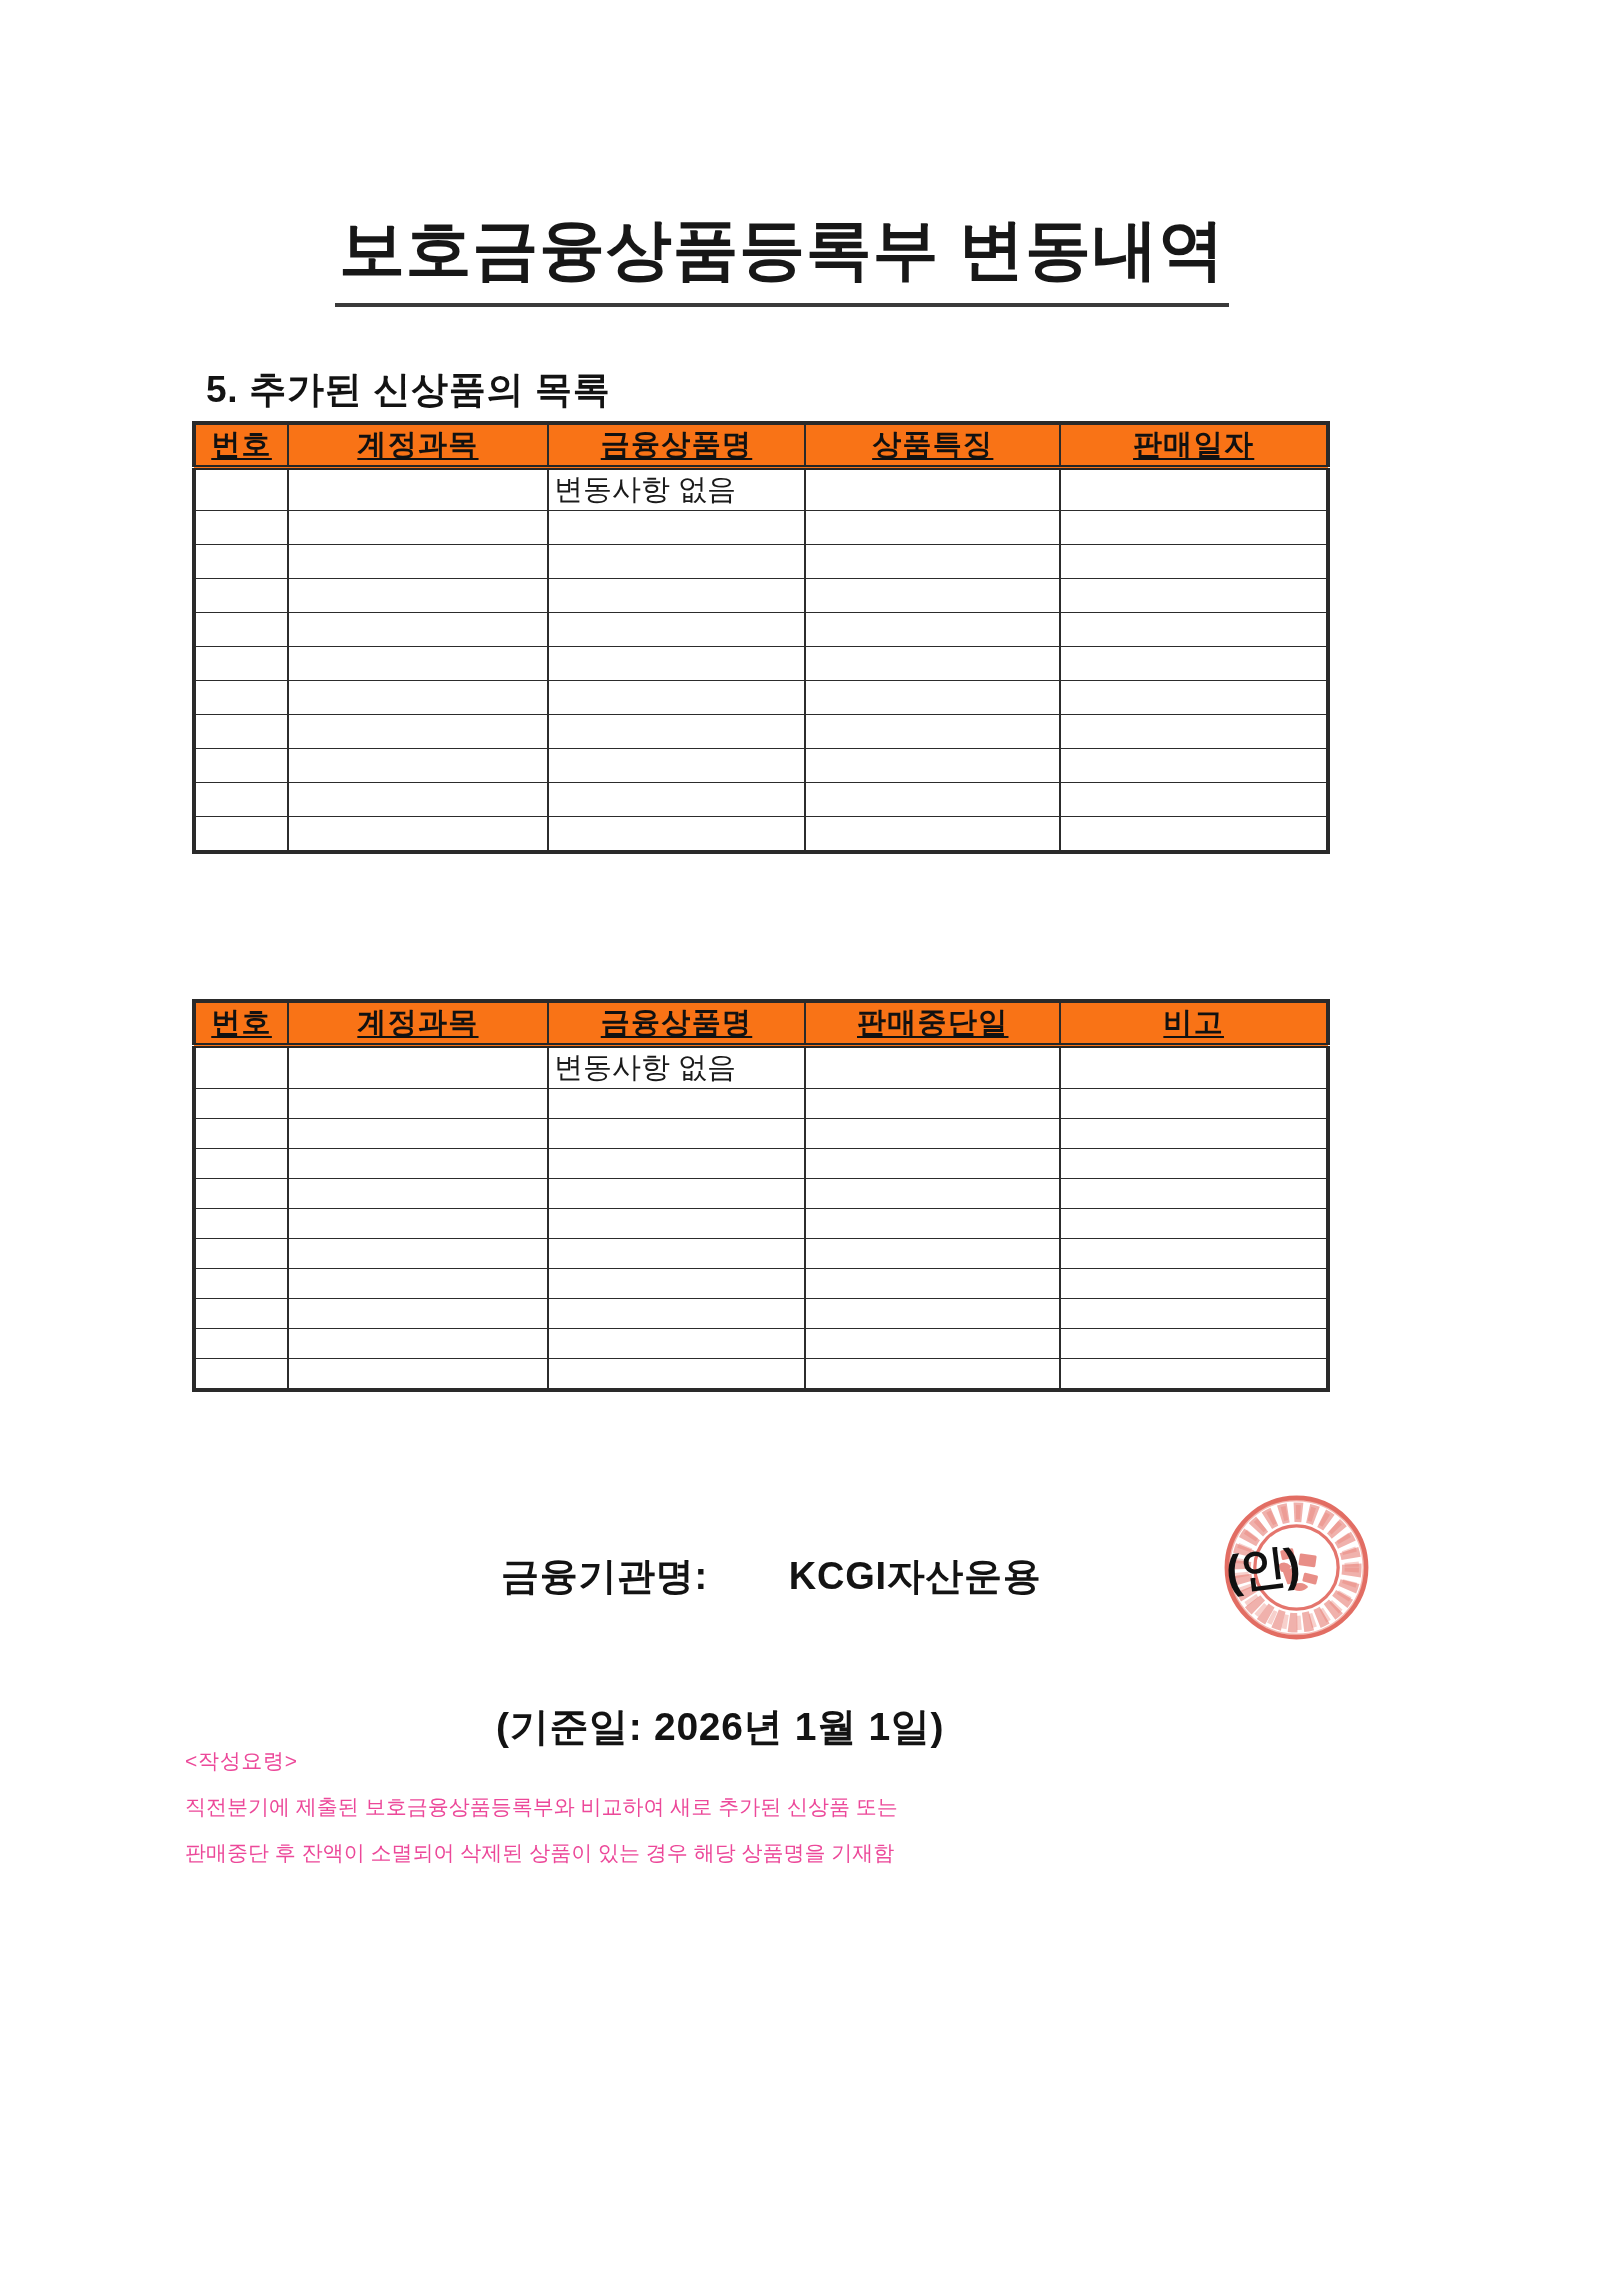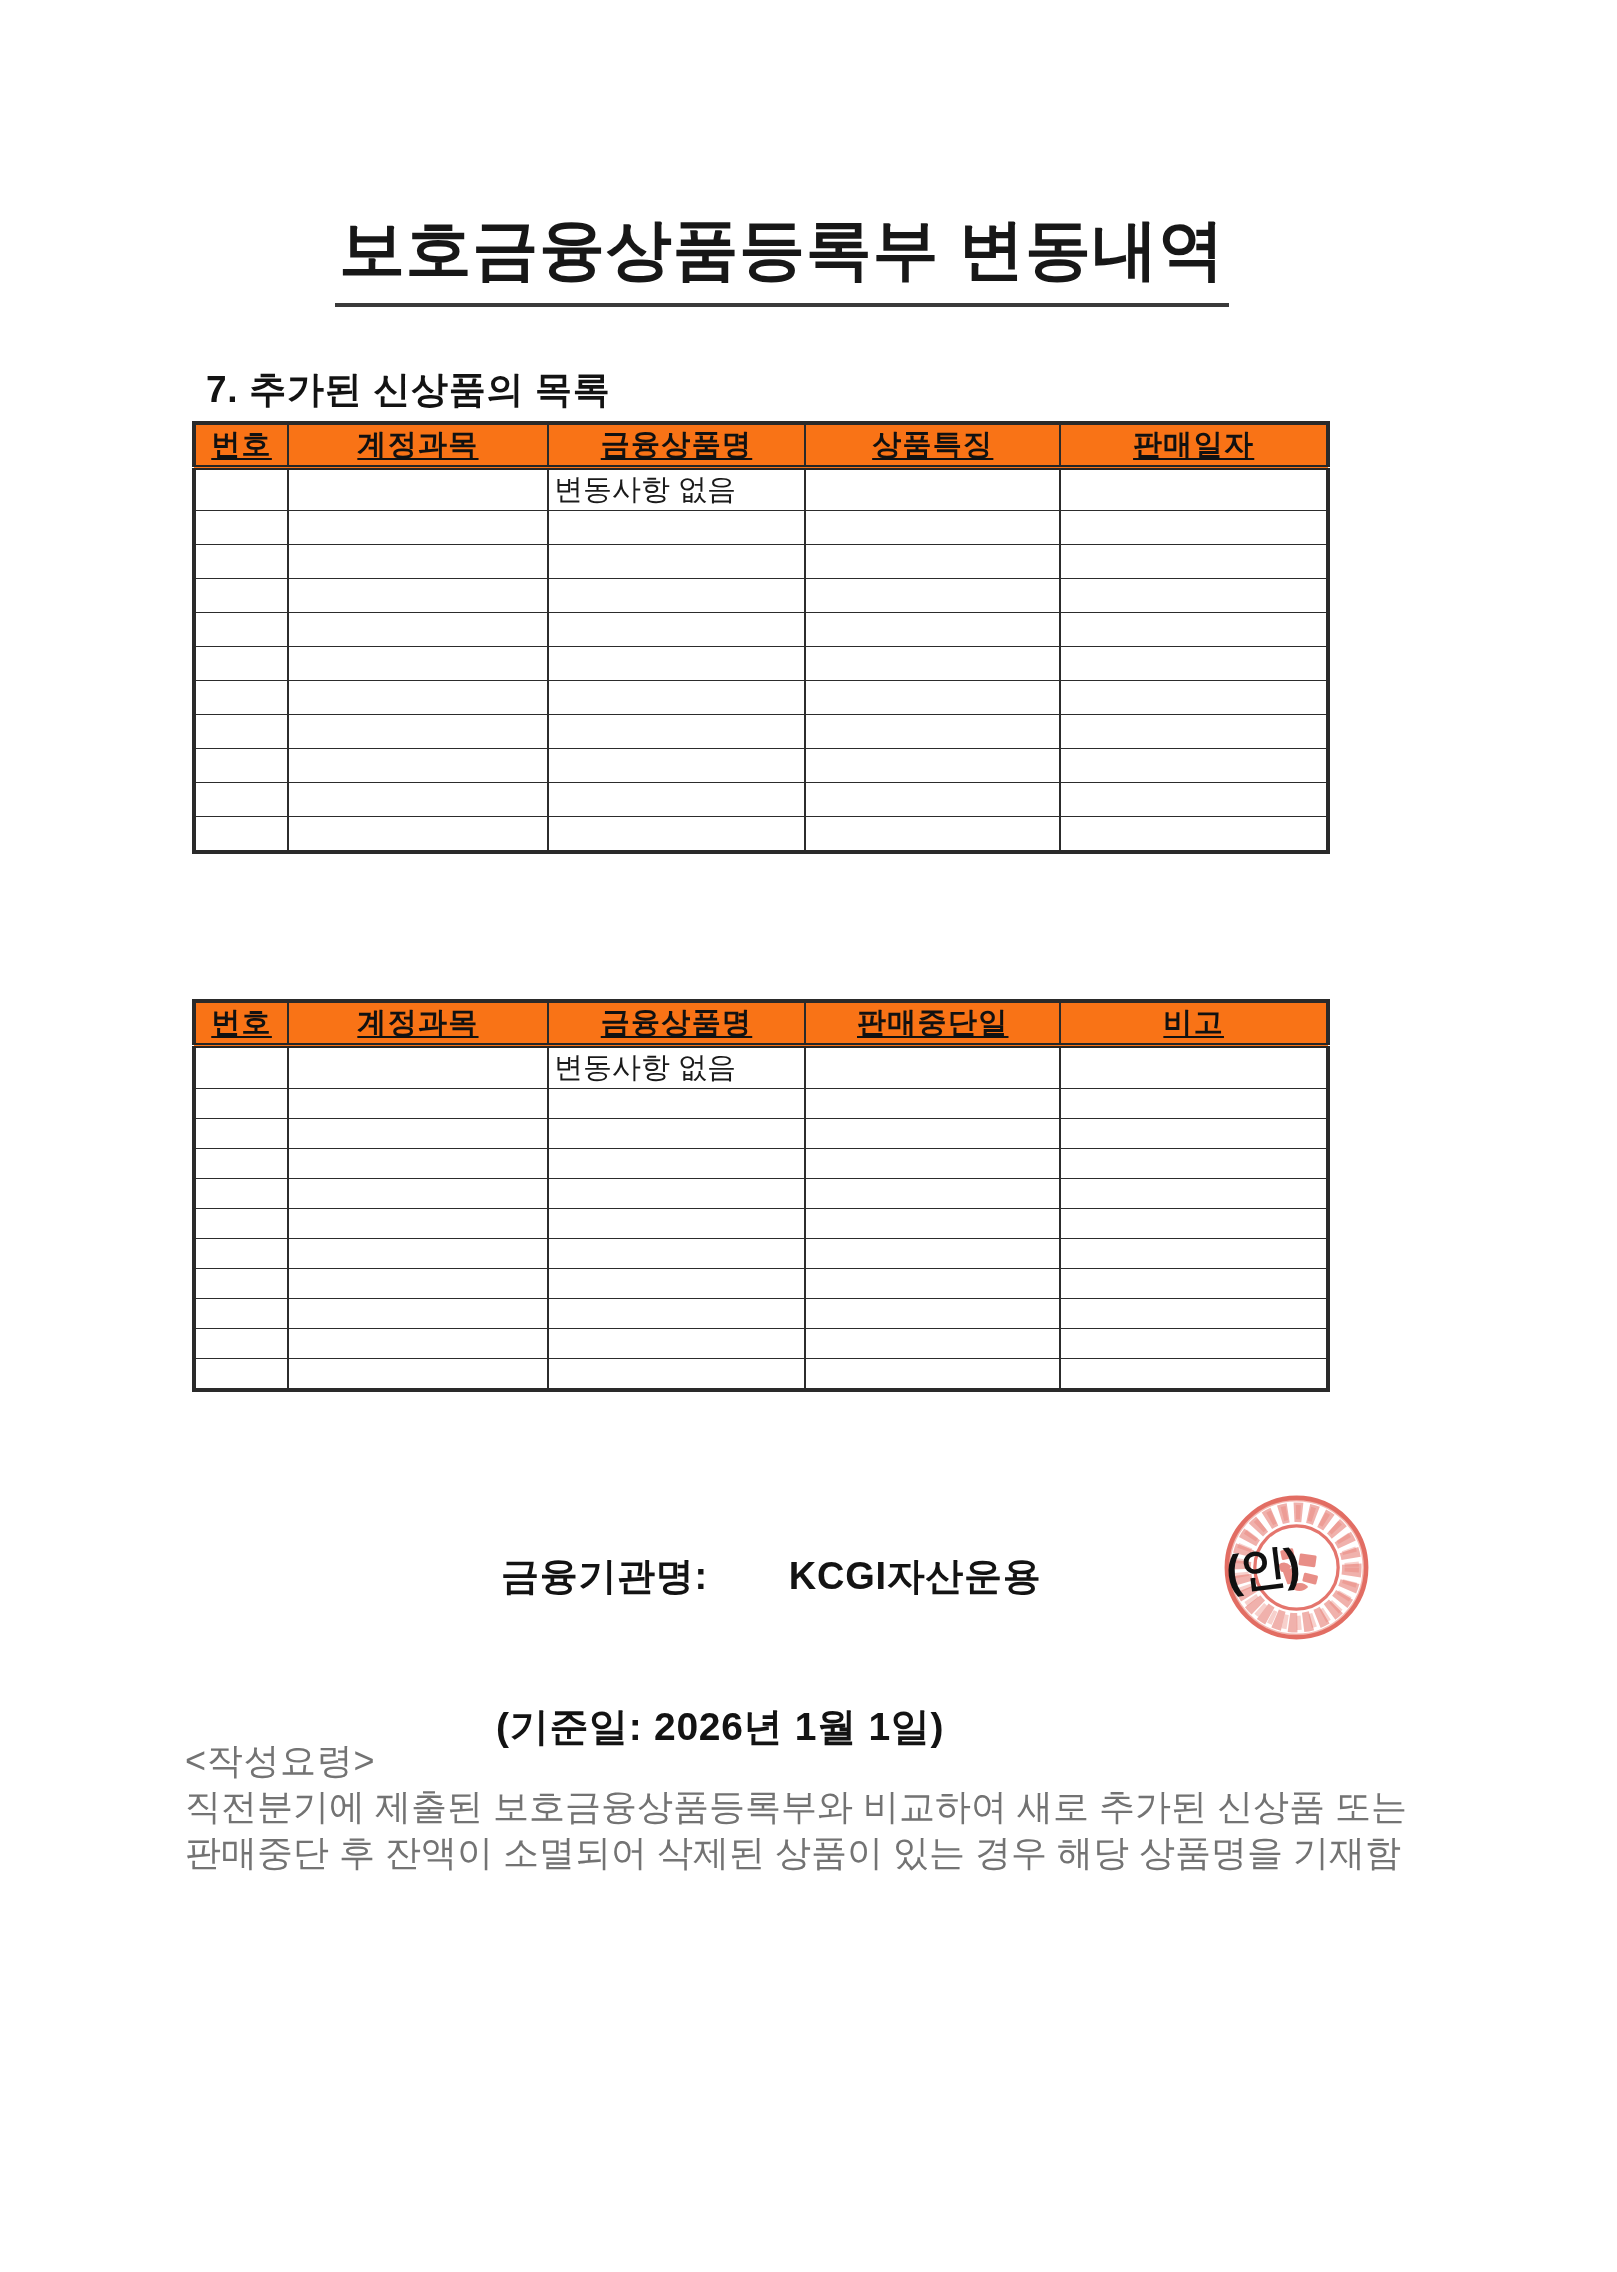--- a/index.html
+++ b/index.html
@@ -52,33 +52,33 @@
     color:#131313;white-space:nowrap;letter-spacing:0.7px;
   }
   
   .seal{position:absolute;left:1221px;top:1492px;width:151px;height:151px;}
   .seal svg{position:absolute;left:0;top:0;}
   .seal-label{
     position:absolute;left:5.2px;top:46px;font-size:46px;font-weight:bold;color:#101010;
     transform:rotate(-7deg);letter-spacing:-1.3px;white-space:nowrap;
   }
   
-  .footnote{position:absolute;left:185px;top:1738px;font-size:36px;color:#737373;line-height:46px;white-space:nowrap;}
+  .footnote{position:absolute;left:185px;top:1738px;font-size:21px;color:#ec4899;line-height:46px;white-space:nowrap;}
   .footnote .fn-heading{letter-spacing:0.7px;}
 </style>
 </head>
 <body>
 
 <div class="page">
 
   <div class="title-wrap">
     <span class="title">보호금융상품등록부 변동내역</span>
   </div>
 
-  <div class="sec-heading" id="sec1-heading">7. 추가된 신상품의 목록</div>
+  <div class="sec-heading" id="sec1-heading">5. 추가된 신상품의 목록</div>
 
   <table class="reg" id="table1">
     <colgroup>
       <col style="width:8.3%">
         <col style="width:22.9%">
         <col style="width:22.7%">
         <col style="width:22.5%">
         <col style="width:23.6%">
     </colgroup>
     <thead>

